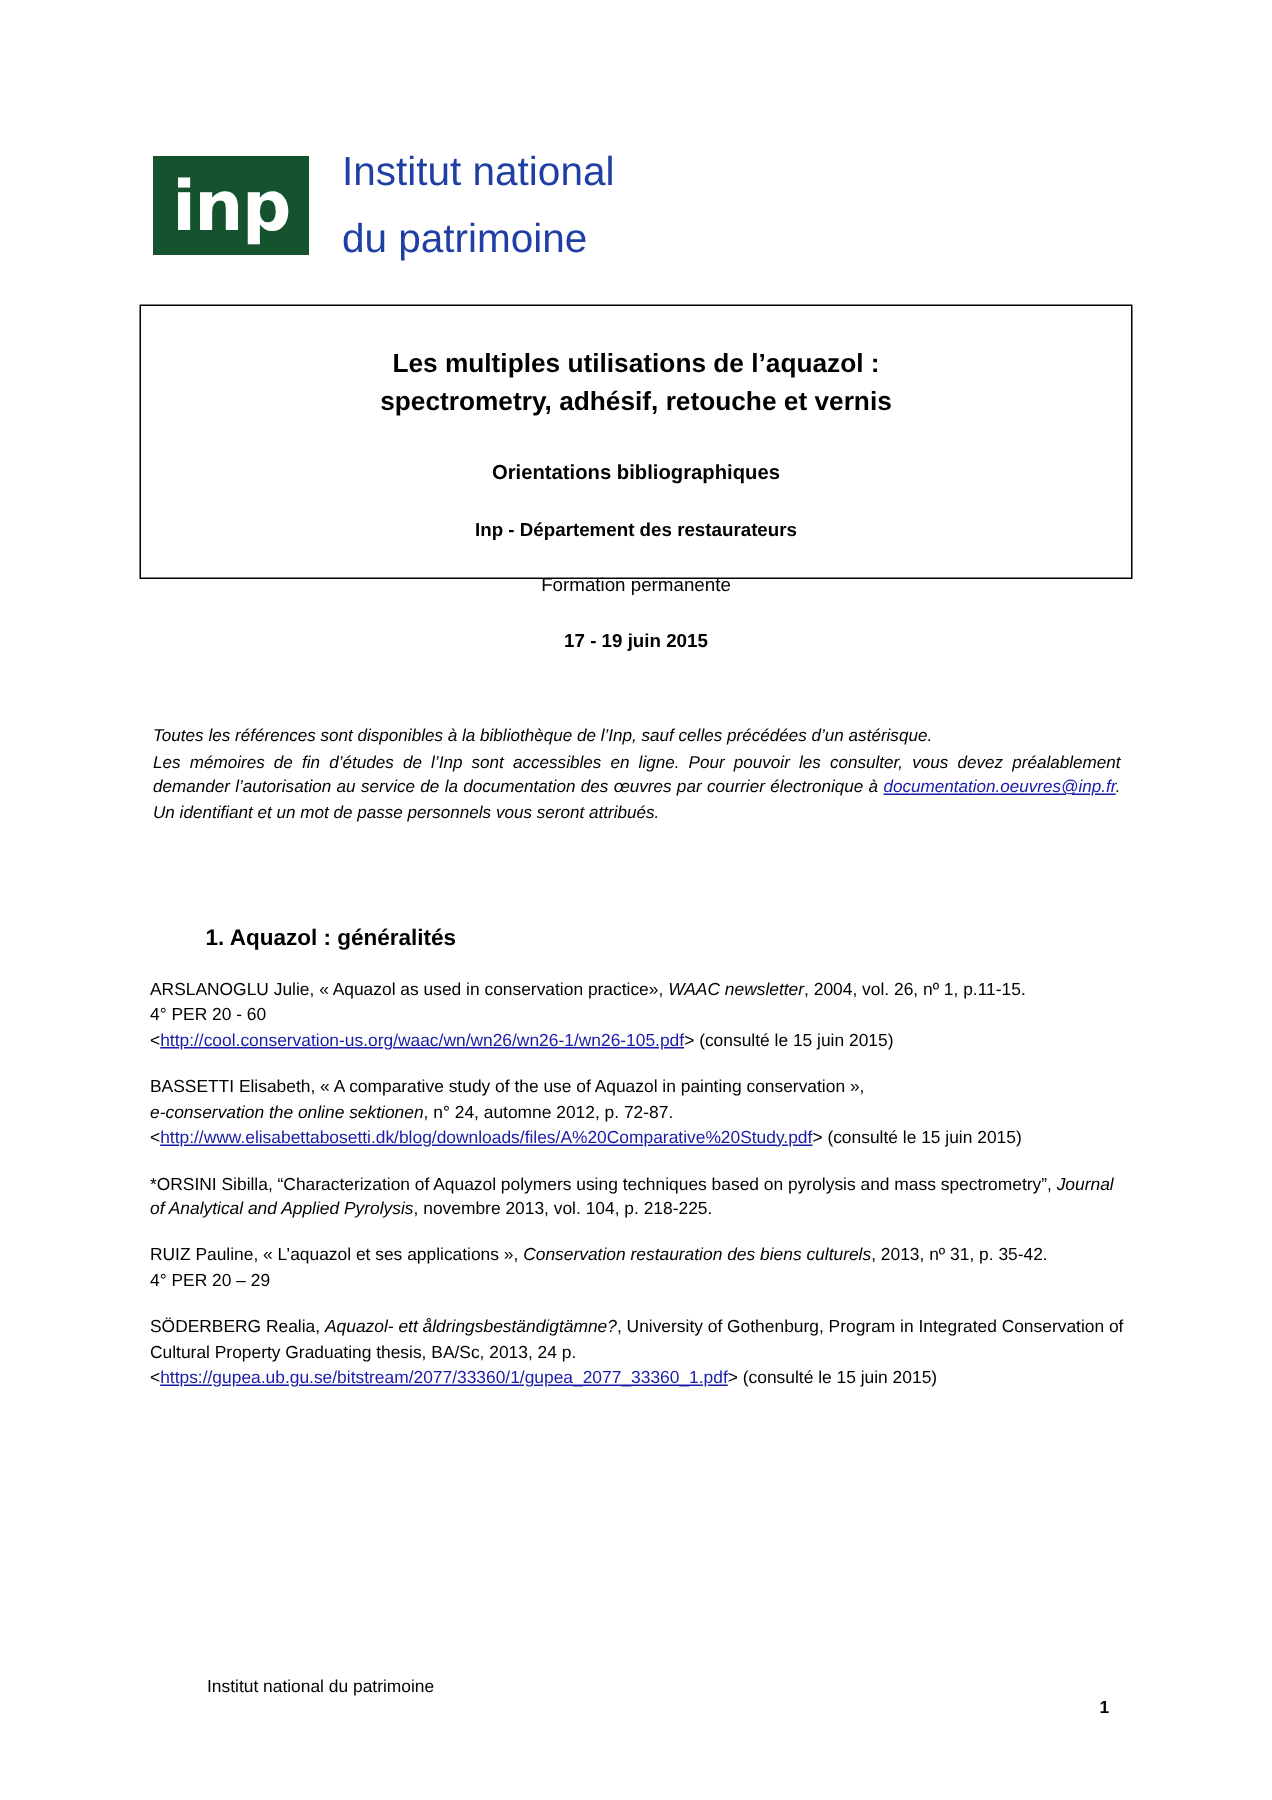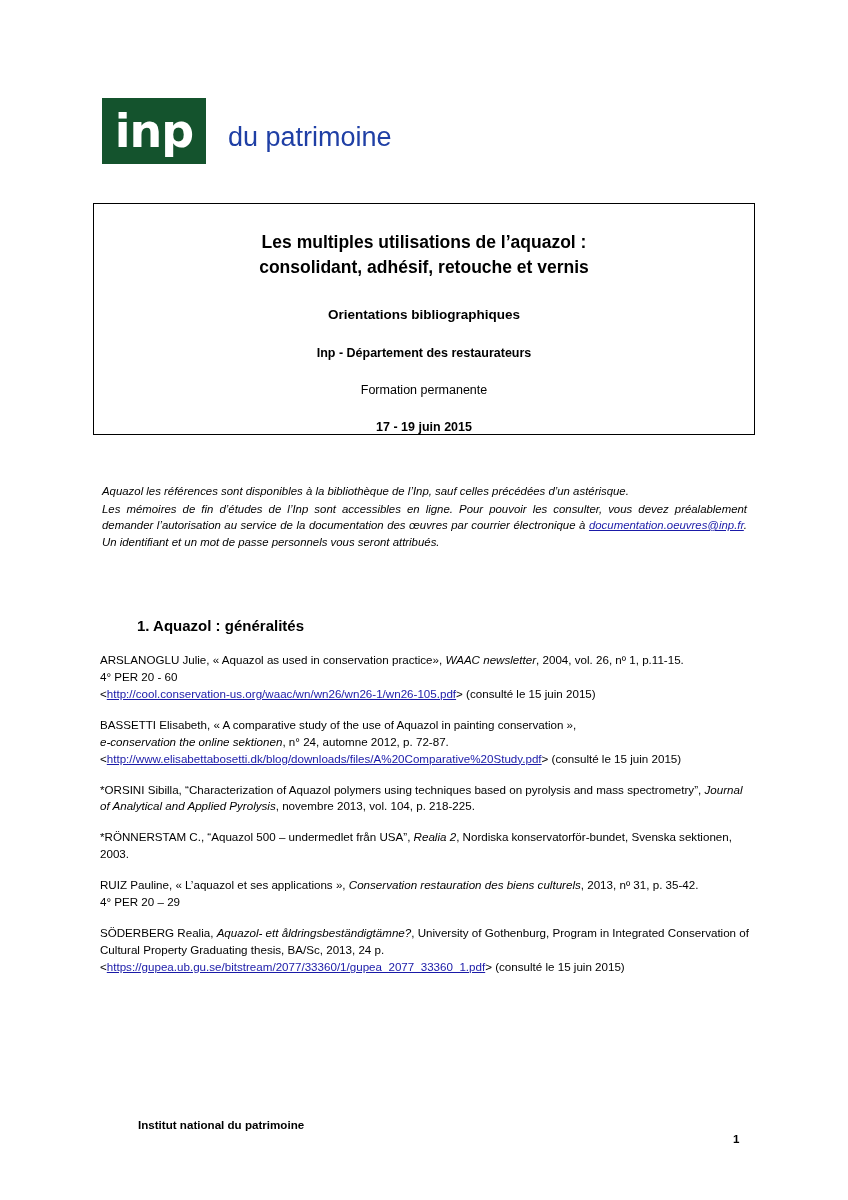--- a/index.html
+++ b/index.html
@@ -49,21 +49,21 @@
     font-weight: 400;
   }
   .logo-text .l2 { display: block; margin-top: 12px; }
 
   
   .title-box {
     position: absolute;
     left: 93px;
     top: 203px;
     width: 662px;
-    height: 232px;
+    height: 183px;
     border: 1px solid #000000;
     box-sizing: border-box;
     text-align: center;
   }
   .title-main {
     font-size: 17.5px;
     font-weight: bold;
     line-height: 1.45;
     margin-top: 26px;
   }
@@ -135,56 +135,57 @@
   .ref a {
     color: #1a1aa8;
     text-decoration: underline;
     word-break: break-all;
   }
   .footer-left {
     position: absolute;
     left: 102px;
     top: 1118px;
     font-size: 11.6px;
-    font-weight: bold;
+    font-weight: normal;
     padding-left: 36px;
   }
   .footer-right {
     position: absolute;
     left: 733px;
     top: 1132px;
     font-size: 11.6px;
     font-weight: bold;
   }
 </style>
 </head>
 <body>
 
 <div class="page">
 
   <div class="logo-block">
     <div class="logo-mark">inp</div>
     <div class="logo-text">
+      <span class="l1">Institut national</span>
       <span class="l2">du patrimoine</span>
     </div>
   </div>
 
   <div class="title-box">
     <div class="title-main">
       <span>Les multiples utilisations de l’aquazol :</span>
-      <span>consolidant, adhésif, retouche et vernis</span>
+      <span>spectrometry, adhésif, retouche et vernis</span>
     </div>
     <div class="title-sub">Orientations bibliographiques</div>
     <div class="title-sub2">Inp - Département des restaurateurs</div>
     <div class="title-sub3">Formation permanente</div>
     <div class="title-dates">17 - 19 juin 2015</div>
   </div>
 
   <div class="intro">
-    <p>Aquazol les références sont disponibles à la bibliothèque de l’Inp, sauf celles précédées d’un astérisque.</p>
+    <p>Toutes les références sont disponibles à la bibliothèque de l’Inp, sauf celles précédées d’un astérisque.</p>
     <p><span>Les mémoires de fin d’études de l’Inp sont accessibles en ligne. Pour pouvoir les consulter, vous devez préalablement demander l’autorisation au service de la documentation des œuvres par courrier électronique à </span><a href="#">documentation.oeuvres@inp.fr</a><span>. Un identifiant et un mot de passe personnels vous seront attribués.</span></p>
   </div>
 
   <div class="section-title">1. Aquazol : généralités</div>
 
   <div class="refs">
 
     <div class="ref">
       <span>ARSLANOGLU Julie, « Aquazol as used in conservation practice», </span><i>WAAC newsletter</i><span>, 2004, vol. 26, nº 1, p.11-15.</span><br>
       <span>4° PER 20 - 60</span><br>
@@ -194,23 +195,20 @@
     <div class="ref">
       <span>BASSETTI Elisabeth, « A comparative study of the use of Aquazol in painting conservation »,</span><br>
       <i>e-conservation the online sektionen</i><span>, n° 24, automne 2012, p. 72-87.</span><br>
       <span>&lt;</span><a href="#">http://www.elisabettabosetti.dk/blog/downloads/files/A%20Comparative%20Study.pdf</a><span>&gt; (consulté le 15 juin 2015)</span>
     </div>
 
     <div class="ref">
       <span>*ORSINI Sibilla, “Characterization of Aquazol polymers using techniques based on pyrolysis and mass spectrometry”, </span><i>Journal of Analytical and Applied Pyrolysis</i><span>, novembre 2013, vol. 104, p. 218-225.</span>
     </div>
 
-    <div class="ref">
-      <span>*RÖNNERSTAM C., “Aquazol 500 – undermedlet från USA”, </span><i>Realia 2</i><span>, Nordiska konservatorför-bundet, Svenska sektionen, 2003.</span>
-    </div>
 
     <div class="ref">
       <span>RUIZ Pauline, « L’aquazol et ses applications », </span><i>Conservation restauration des biens culturels</i><span>, 2013, nº 31, p. 35-42.</span><br>
       <span>4° PER 20 – 29</span>
     </div>
 
     <div class="ref">
       <span>SÖDERBERG Realia, </span><i>Aquazol- ett åldringsbeständigtämne?</i><span>, University of Gothenburg, Program in Integrated Conservation of Cultural Property Graduating thesis, BA/Sc, 2013, 24 p.</span><br>
       <span>&lt;</span><a href="#">https://gupea.ub.gu.se/bitstream/2077/33360/1/gupea_2077_33360_1.pdf</a><span>&gt; (consulté le 15 juin 2015)</span>
     </div>

